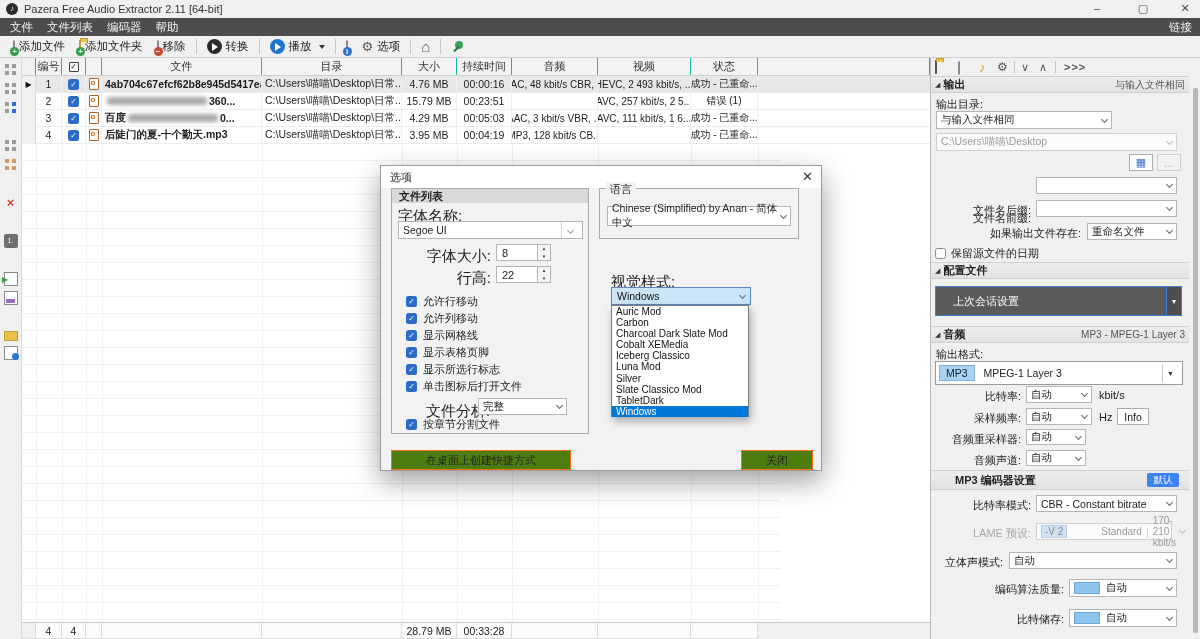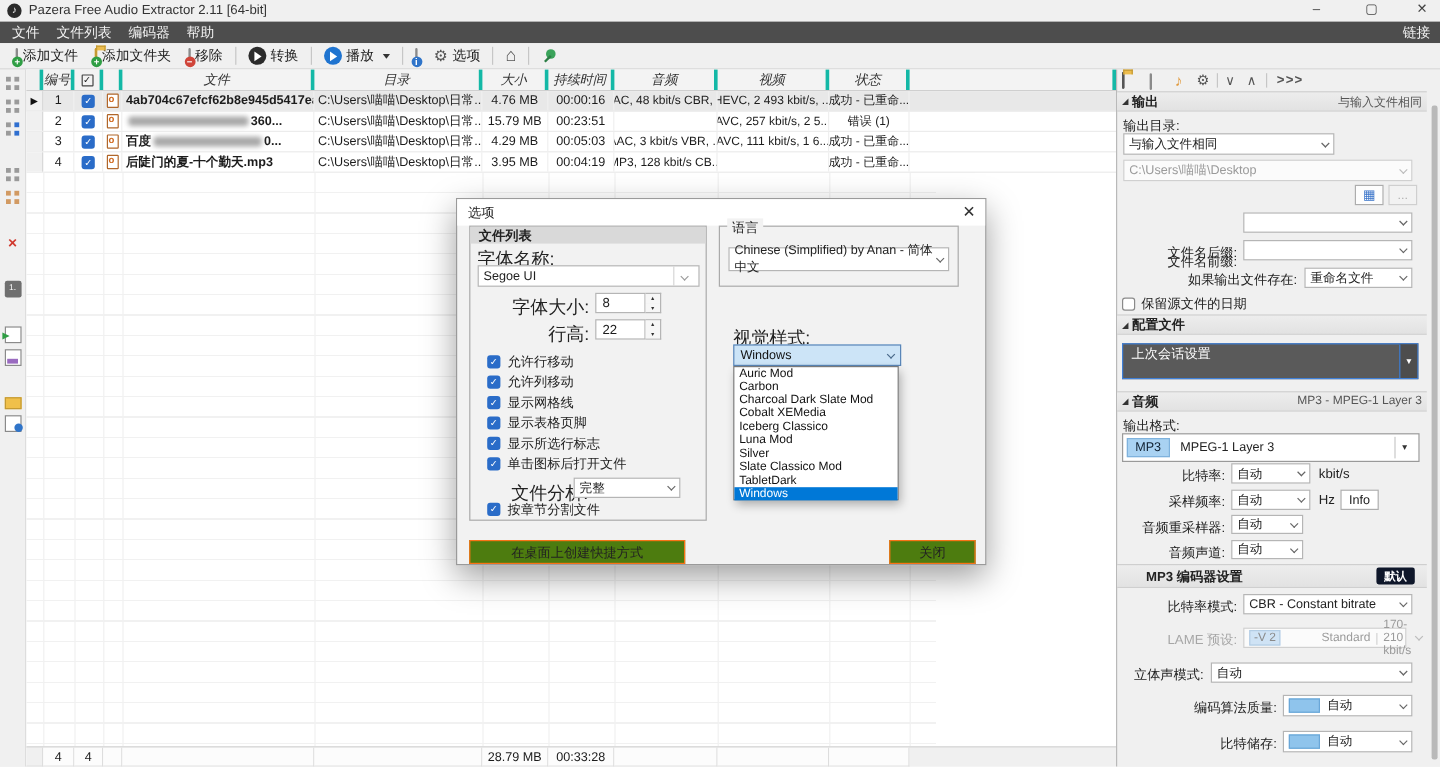--- a/index.html
+++ b/index.html
@@ -49,21 +49,21 @@
   .sb-x{color:#d0392e;font-weight:bold;font-size:13px;line-height:13px;text-align:center;}
   .sb-num{background:#6f6f6f;border-radius:2px;color:#fff;font-size:7px;line-height:13px;text-align:center;}
   .sb-doc{background:#fff;border:1px solid #8a8a8a;}
   .sb-doc.green::after{content:"";position:absolute;left:-3px;bottom:2px;border-left:6px solid #2f9e44;border-top:3px solid transparent;border-bottom:3px solid transparent;}
   .sb-doc.purple::after{content:"";position:absolute;left:1px;bottom:1px;width:9px;height:4px;background:#9a6bc0;}
   .sb-doc.bluedot::after{content:"";position:absolute;right:-2px;bottom:-1px;width:7px;height:7px;border-radius:50%;background:#2f74c9;}
   .sb-folder{background:#f0c04a;border:1px solid #c49a33;height:10px !important;margin-top:2px;}
   
   #table{left:22px;top:58px;width:908px;height:581px;background:#fff;}
   .thead{display:flex;height:18px;background:#f3f3f3;border-bottom:1px solid #cfcfcf;align-items:center;}
-  .thead .tc{font-size:11px;color:#333;justify-content:center;border-right:3px solid #14b8a6;font-style:italic;}
+  .thead .tc{font-size:11px;color:#333;justify-content:center;border-right:1px solid #14b8a6;}
   .trow{display:flex;height:17px;align-items:center;border-bottom:1px solid #ececec;}
   .trow.sel{background:#e8e8e8;}
   .tc{height:100%;display:flex;align-items:center;padding:0 3px;overflow:hidden;white-space:nowrap;border-right:1px solid #efefef;font-size:10.5px;}
   .c-marker{width:14px;justify-content:center;background:#f0f0f0;border-right:1px solid #d9d9d9;padding:0;}
   .c-num{width:26px;justify-content:center;}
   .c-check{width:24px;justify-content:center;}
   .c-icon{width:16px;justify-content:center;padding:0;}
   .c-file{width:160px;font-weight:bold;}
   .c-dir{width:140px;}
   .c-size{width:55px;justify-content:center;}
@@ -96,26 +96,26 @@
   .sec-hdr .sec-right{margin-left:auto;font-size:10px;color:#555;}
   .rlabel{position:absolute;font-size:11px;color:#222;white-space:nowrap;}
   .rlabel.r{text-align:right;}
   .rlabel.dis{color:#a6a6a6;}
   .combo{position:absolute;background:#fff;border:1px solid #b5b5b5;display:flex;align-items:center;padding:0 4px;font-size:10.5px;color:#222;}
   .combo.dis{background:#fbfbfb;color:#9a9a9a;border-color:#d0d0d0;}
   .chv{width:5px;height:5px;border-right:1.3px solid #666;border-bottom:1.3px solid #666;transform:rotate(45deg);margin-left:auto;flex:none;margin-top:-2px;}
   .combo.dis .chv{border-color:#bcbcbc;}
   .btn{position:absolute;background:#e7e7e7;border:1px solid #adadad;display:flex;align-items:center;justify-content:center;font-size:10.5px;color:#222;}
   .btn.dis{color:#b0b0b0;border-color:#cfcfcf;background:#f2f2f2;}
-  #profile-combo{position:absolute;background:#5a5a5a;border:1px solid #3f7fd6;color:#fff;display:flex;align-items:flex-start;padding-left:7px;font-size:11px;}
+  #profile-combo{position:absolute;background:#5a5a5a;border:1px solid #3f7fd6;color:#fff;display:flex;align-items:center;padding-left:17px;font-size:11px;}
   #profile-combo .drop{margin-left:auto;width:15px;height:100%;background:#4d4d4d;border-left:1px solid #3f7fd6;display:flex;align-items:center;justify-content:center;color:#fff;font-size:7px;}
   .chip{background:#a9d2f2;border:1px solid #7fb2dd;padding:0 6px;font-size:10.5px;height:16px;line-height:15px;color:#123;flex:none;}
   .chip.lame{background:#cfe3f5;border-color:#b3cde4;color:#8a8a8a;height:13px;line-height:12px;font-size:10px;padding:0 3px;}
   .swatch{width:26px;height:12px;background:#8fc4ec;border:1px solid #6aa7d8;margin-right:6px;flex:none;}
-  #defbtn{position:absolute;background:#0f172a;color:#fff;font-size:9.5px;border-radius:2px;display:flex;align-items:center;justify-content:center;font-weight:bold;}
+  #defbtn{position:absolute;background:#3b82f6;color:#fff;font-size:9.5px;border-radius:2px;display:flex;align-items:center;justify-content:center;}
   #rscroll{position:absolute;right:2px;top:30px;width:5px;height:545px;background:#8c8c8c;border-radius:2px;opacity:.55;}
   
   #dialog{left:380px;top:165px;width:442px;height:306px;background:#f2f2f2;border:1px solid #9a9a9a;box-shadow:0 10px 26px rgba(0,0,0,.38);z-index:50;}
   #dlg-title{position:absolute;left:0;top:0;width:100%;height:22px;background:#fff;display:flex;align-items:center;padding:0 9px;font-size:11px;color:#222;}
   #dlg-close{position:absolute;right:8px;top:3px;font-size:13px;color:#333;}
   .groupbox{position:absolute;border:1px solid #aaa;}
   .grp-hdr{height:14px;background:#d9d9d9;display:flex;align-items:center;padding:0 7px;font-weight:bold;font-size:11px;color:#222;}
   .grp-float-label{position:absolute;top:-7px;left:6px;background:#f2f2f2;padding:0 4px;font-size:11px;color:#222;}
   .dlabel{position:absolute;font-size:15px;color:#222;white-space:nowrap;}
   .spin{position:absolute;display:flex;}

